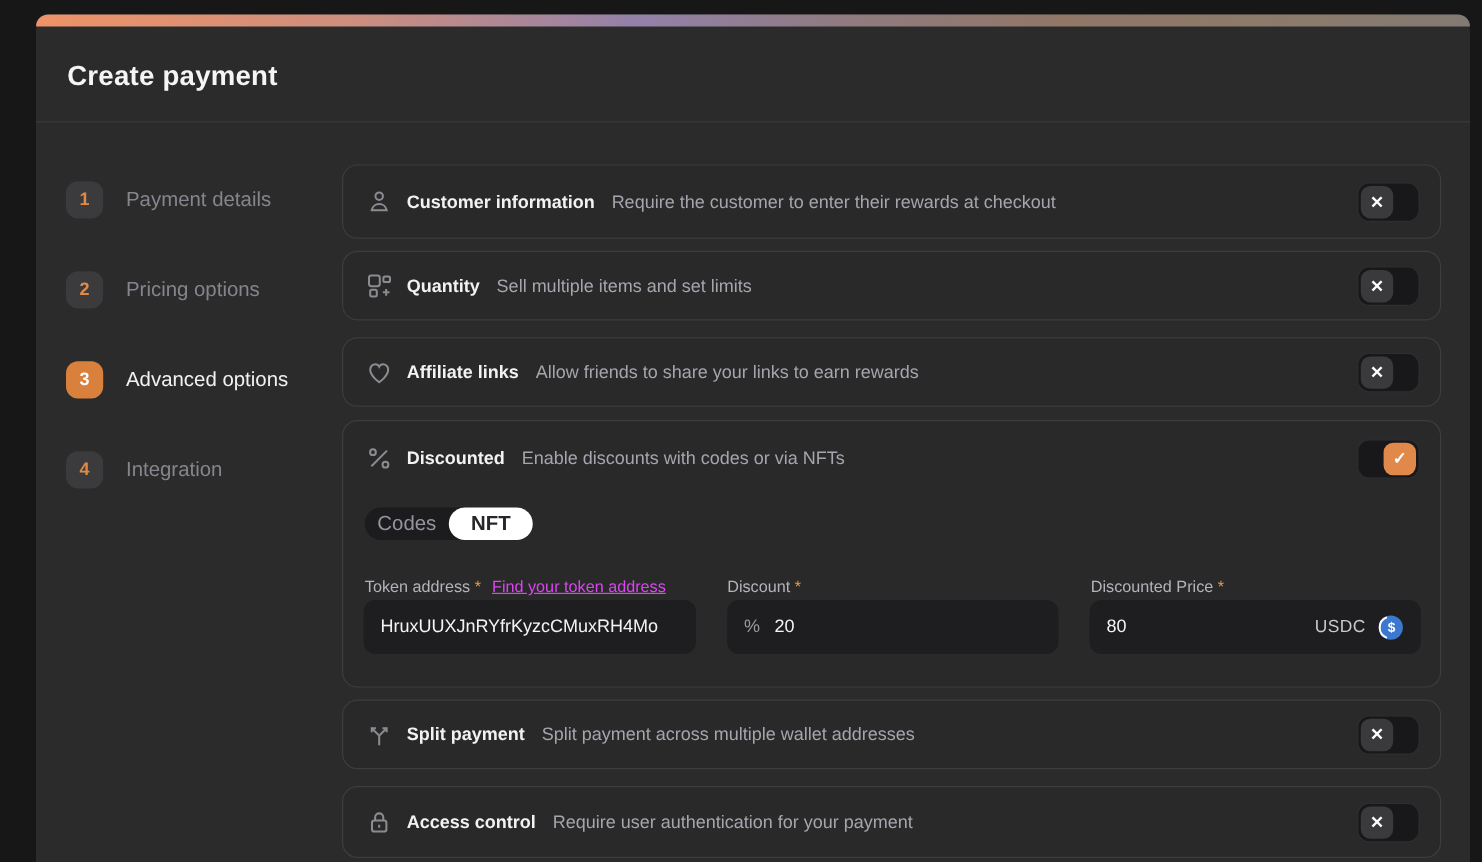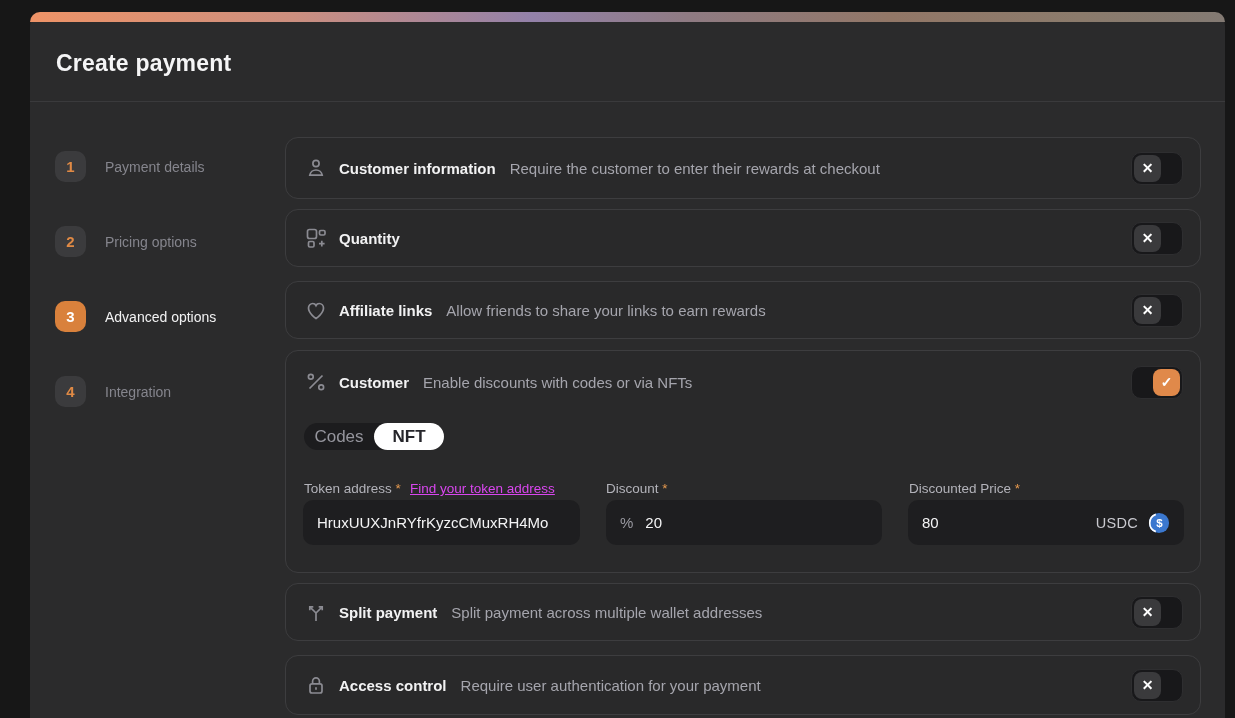--- a/index.html
+++ b/index.html
@@ -12,21 +12,21 @@
               background:linear-gradient(90deg,#ee9367 0%,#cc8f7f 22%,#9381a9 42%,#8f7b83 55%,#927767 72%,#8b7b6c 88%,#837a73 100%); }
   .hdr-title { position:absolute; left:26px; top:38px; font-size:23px; font-weight:bold;
                color:#f5f5f6; letter-spacing:.2px; }
   .hdr-divider { position:absolute; top:89px; left:0; width:100%; height:1px; background:#3a3a3c; }
 
   
   .step { position:absolute; left:25px; display:flex; align-items:center; height:31px; }
   .step-badge { width:31px; height:31px; border-radius:10px; background:#3b3b3d;
                 display:flex; align-items:center; justify-content:center;
                 color:#e08a45; font-size:15px; font-weight:bold; }
-  .step-label { margin-left:19px; font-size:14px; color:#85858d; }
+  .step-label { margin-left:19px; font-size:17px; color:#85858d; }
   .step.active .step-badge { background:#d9813c; color:#fff; }
   .step.active .step-label { color:#f2f2f3; font-weight:400; }
 
   
   .card { position:absolute; left:255px; width:916px; background:#29292a;
           border:1px solid #3d3d3f; border-radius:13px; }
   .card-row { display:flex; align-items:center; height:100%; padding:0 17px 0 18px; }
   .card.tall .card-row { height:62px; }
   .opt-icon { width:24px; height:24px; flex:0 0 24px; }
   .opt-icon svg { display:block; }
@@ -109,20 +109,21 @@
     <div class="card-row">
       <span class="opt-icon">
         <svg viewBox="0 0 24 24" width="24" height="24" fill="none" stroke="#8b8b92" stroke-width="1.7">
           <rect x="3.5" y="3.5" width="9" height="9" rx="2"></rect>
           <rect x="15.5" y="4.5" width="5.5" height="4.5" rx="1.3"></rect>
           <rect x="4.5" y="15.5" width="5.5" height="5.5" rx="1.3"></rect>
           <path d="M17.8 14.8v5.6 M15 17.6h5.6"></path>
         </svg>
       </span>
       <span class="opt-title">Quantity</span>
+      <span class="opt-desc">Sell multiple items and set limits</span>
       <div class="toggle off">
         <div class="knob">
             <span class="knob-glyph">✕</span>
           </div>
       </div>
     </div>
   </div>
 
   <div class="card" style="top:269px; height:58px;">
     <div class="card-row">
@@ -143,21 +144,21 @@
 
   <div class="card tall" style="top:338px; height:223px;">
     <div class="card-row">
       <span class="opt-icon">
         <svg viewBox="0 0 24 24" width="24" height="24" fill="none" stroke="#8b8b92" stroke-width="1.7">
           <path d="M18.5 5.5 5.5 18.5"></path>
           <circle cx="6.8" cy="6.8" r="2.4"></circle>
           <circle cx="17.2" cy="17.2" r="2.4"></circle>
         </svg>
       </span>
-      <span class="opt-title">Customer</span>
+      <span class="opt-title">Discounted</span>
       <span class="opt-desc">Enable discounts with codes or via NFTs</span>
       <div class="toggle on">
         <div class="knob">
             <span class="knob-glyph">✓</span>
           </div>
       </div>
     </div>
 
     <div class="tabs">
       <div class="tab">Codes</div>

